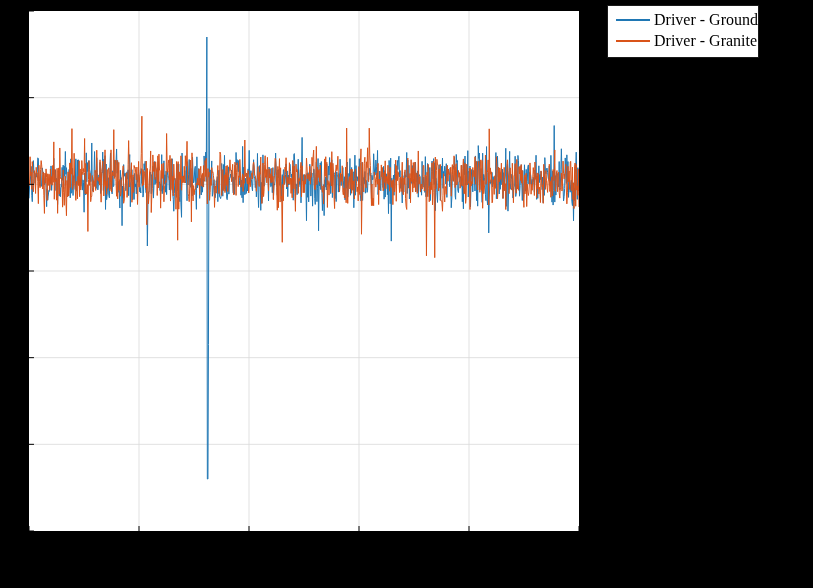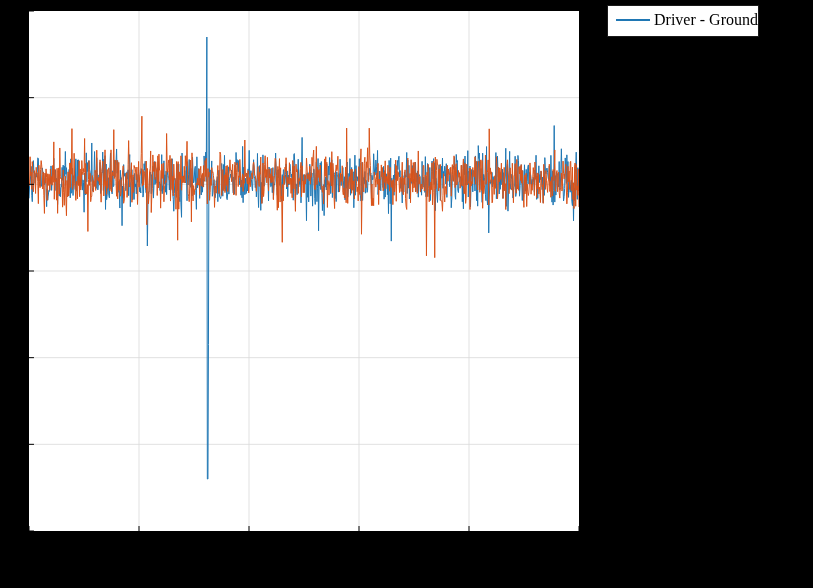--- a/index.html
+++ b/index.html
@@ -94,15 +94,19 @@
         <line x1="0" y1="87" x2="5" y2="87" stroke="#000" stroke-width="1"></line>
         <line x1="0" y1="0" x2="5" y2="0" stroke="#000" stroke-width="1"></line>
       </svg>
   </div>
 
   <div class="legend">
     <div class="legend-row">
       <span class="legend-swatch swatch-blue"></span>
       <span>Driver - Ground</span>
     </div>
+    <div class="legend-row">
+      <span class="legend-swatch swatch-orange"></span>
+      <span>Driver - Granite</span>
+    </div>
   </div>
 
 </div>
 
 </body></html>

